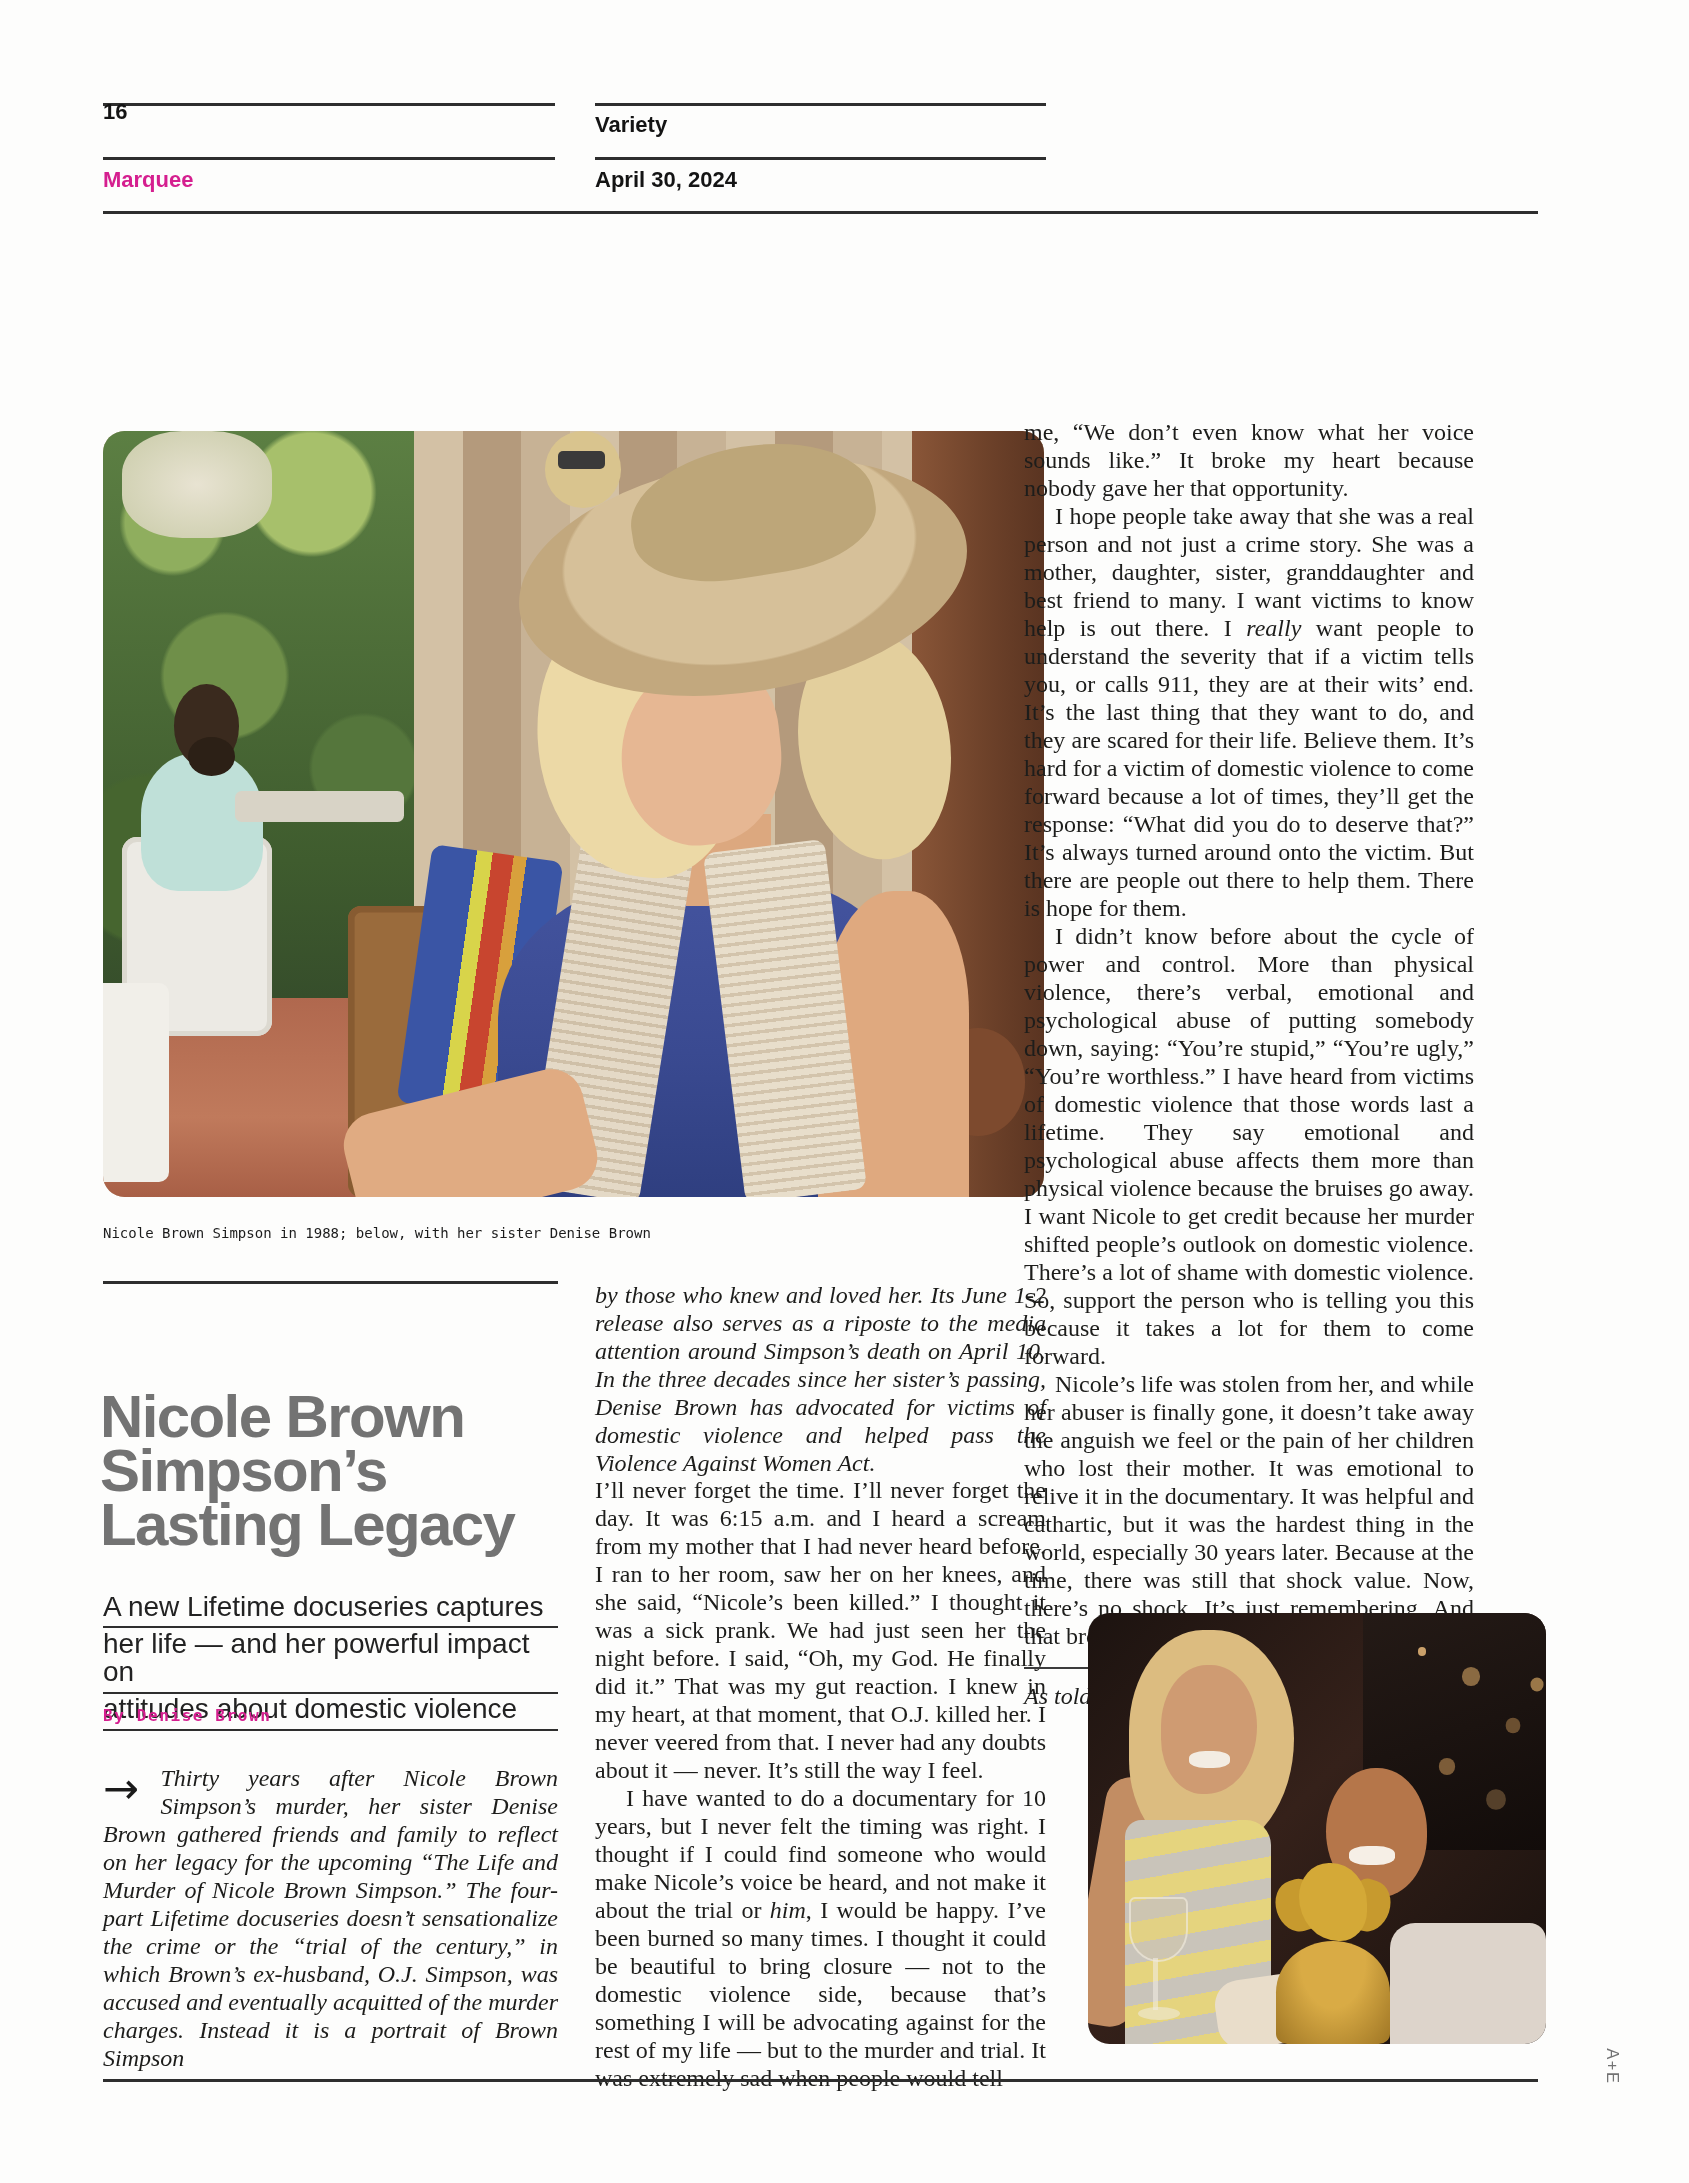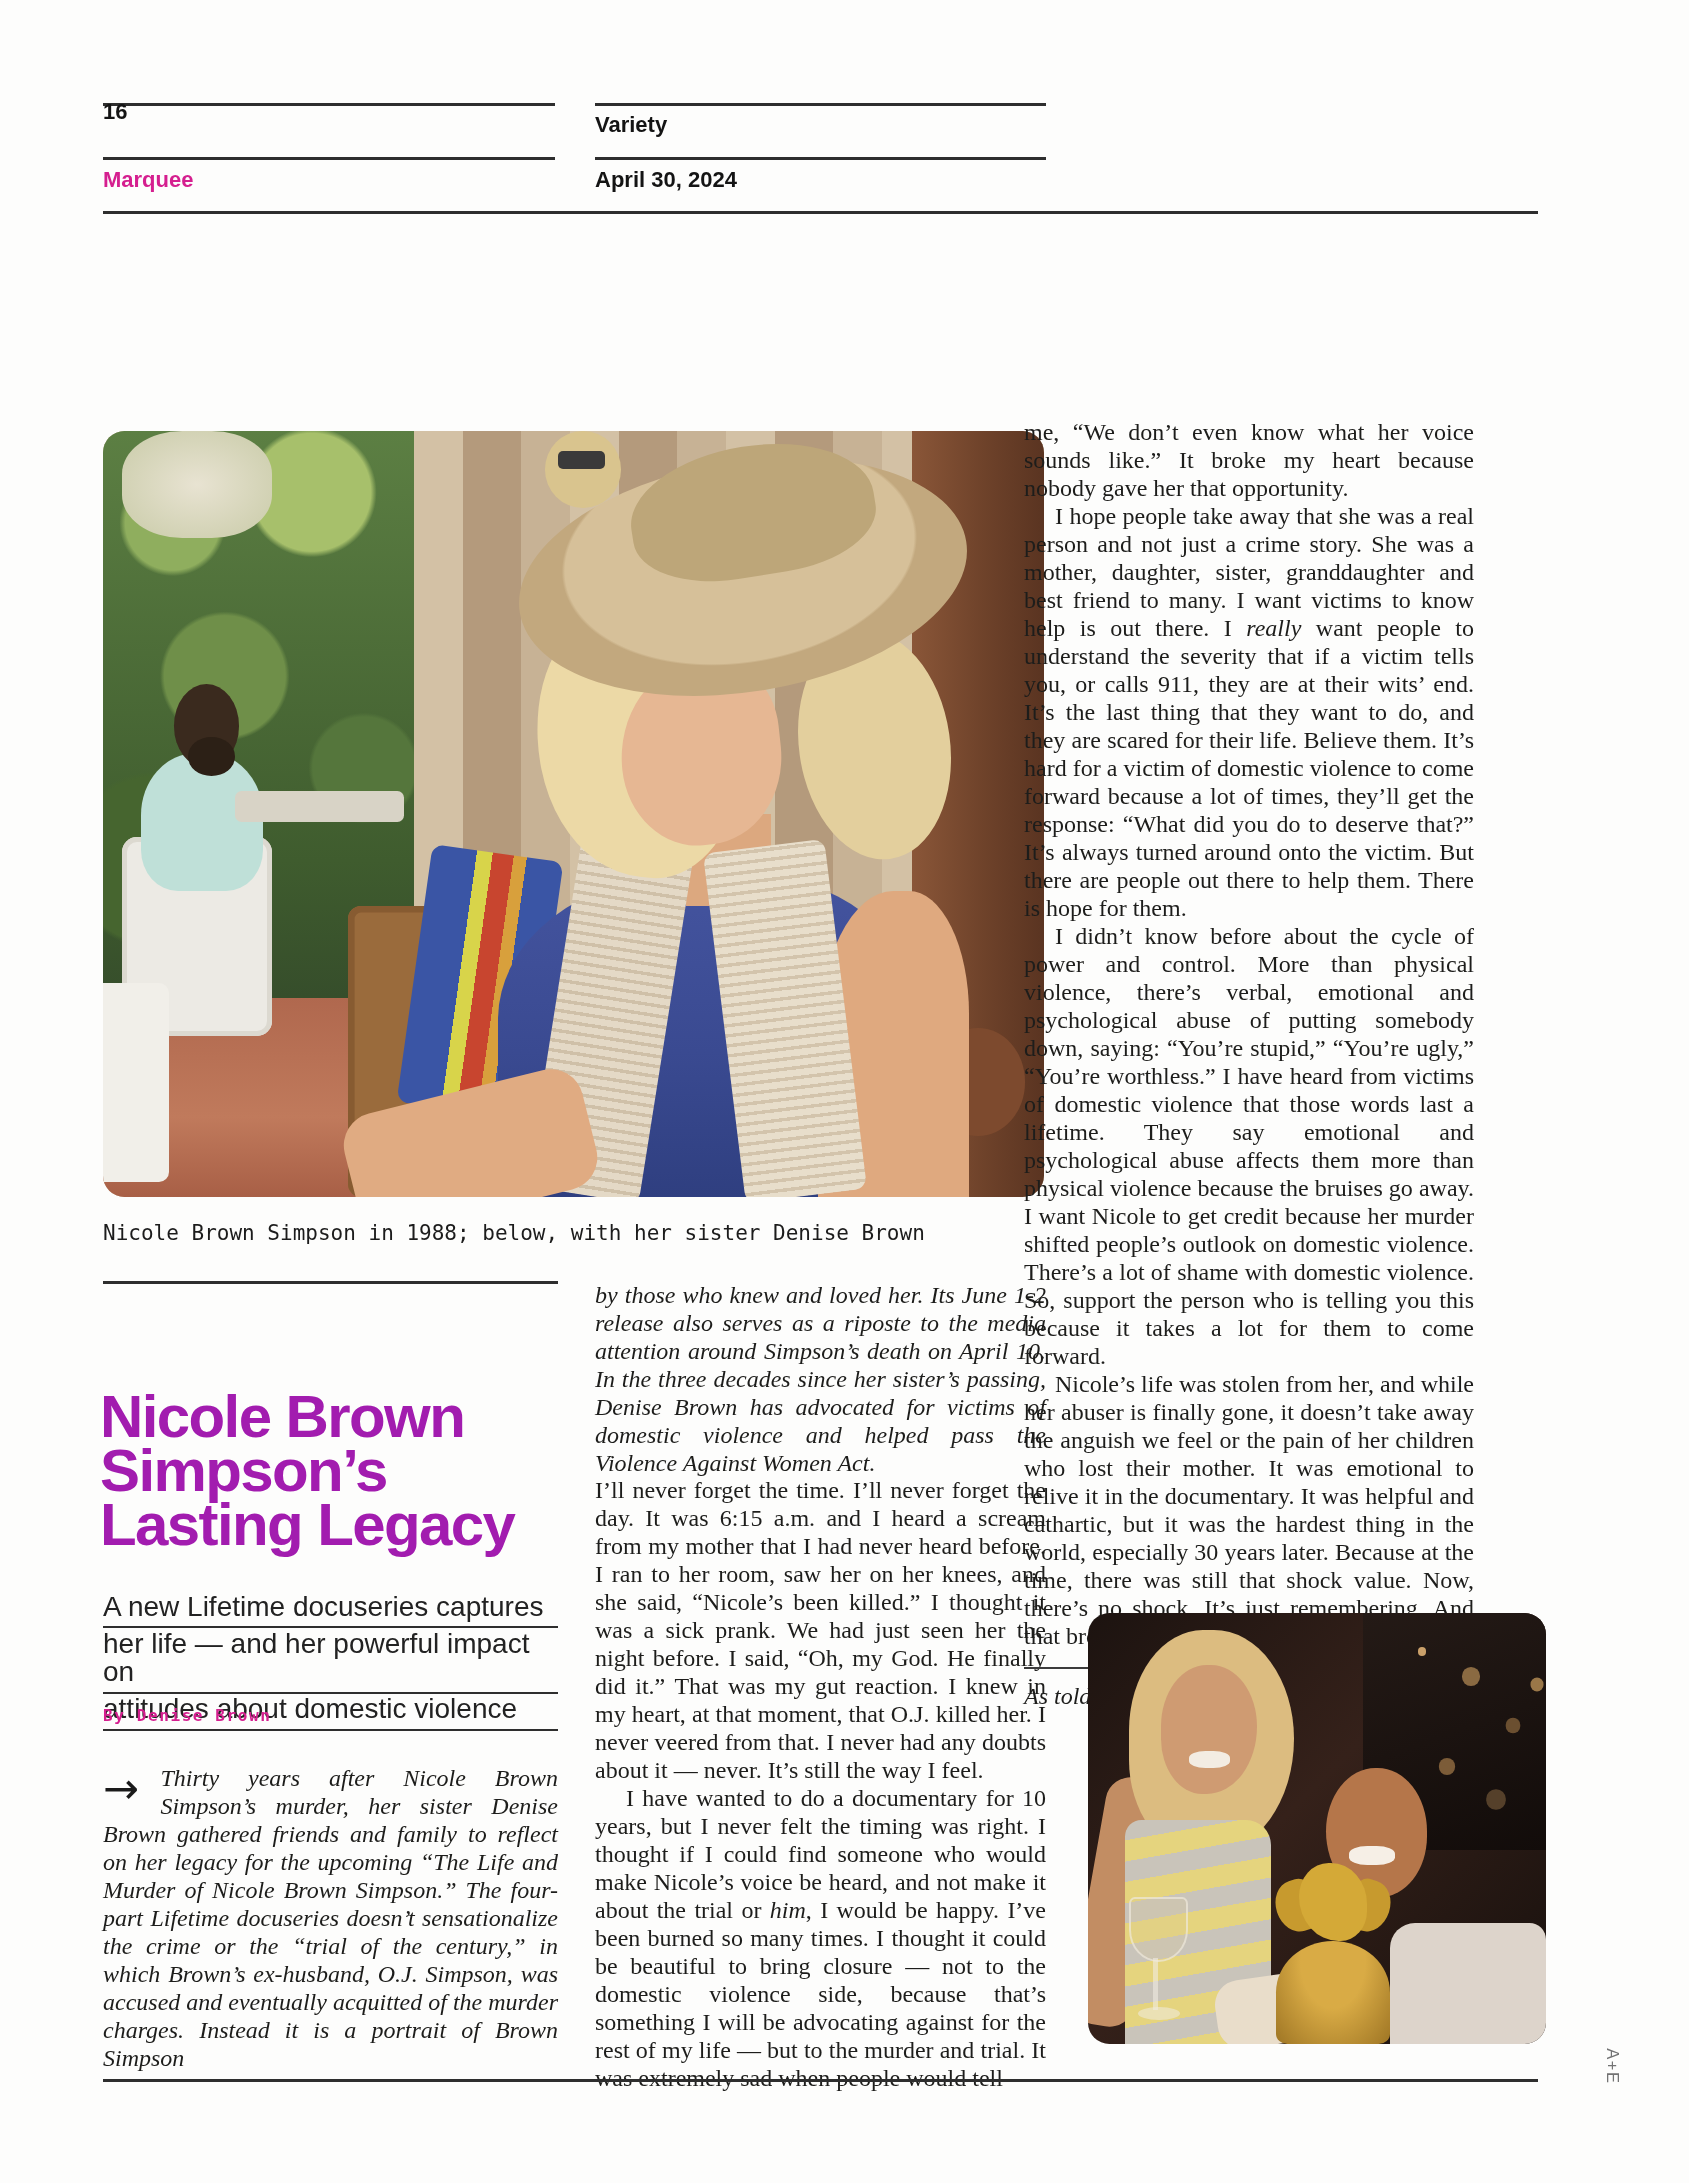--- a/index.html
+++ b/index.html
@@ -23,27 +23,27 @@
   
   .photo{position:absolute;overflow:hidden;border-radius:21.4px;}
   .photo *{position:absolute;}
   .photo-main{left:103px;top:431px;width:941px;height:766px;background:#cbb79c;}
   .photo-sisters{left:1088px;top:1613px;width:458px;height:431px;
     background:linear-gradient(135deg,#1c1310 0%,#35211a 45%,#17100d 100%);}
   
   .caption{
     position:absolute;left:103px;top:1221px;width:941px;
     font-family:"DejaVu Sans Mono", monospace;
-    font-size:21px;line-height:25px;color:#1c1c1c;
+    font-size:14px;line-height:25px;color:#1c1c1c;
   }
   
   .headline{
     position:absolute;left:100px;top:1390px;width:461px;
     font-family:"Liberation Sans", sans-serif;
-    font-weight:bold;font-size:60px;line-height:54px;letter-spacing:-1.6px;color:#a21caf;
+    font-weight:bold;font-size:60px;line-height:54px;letter-spacing:-1.6px;color:#737373;
   }
   .headline span{display:block;}
   .subhead{
     position:absolute;left:103px;top:1591px;width:455px;
     font-family:"Liberation Sans", sans-serif;
     font-size:28px;line-height:28px;color:#222;
   }
   .subhead .sh-line{display:block;padding:1.6px 0 5.8px 0;border-bottom:2.5px solid #2e2e2e;}
   .byline{
     position:absolute;left:103px;top:1706px;

